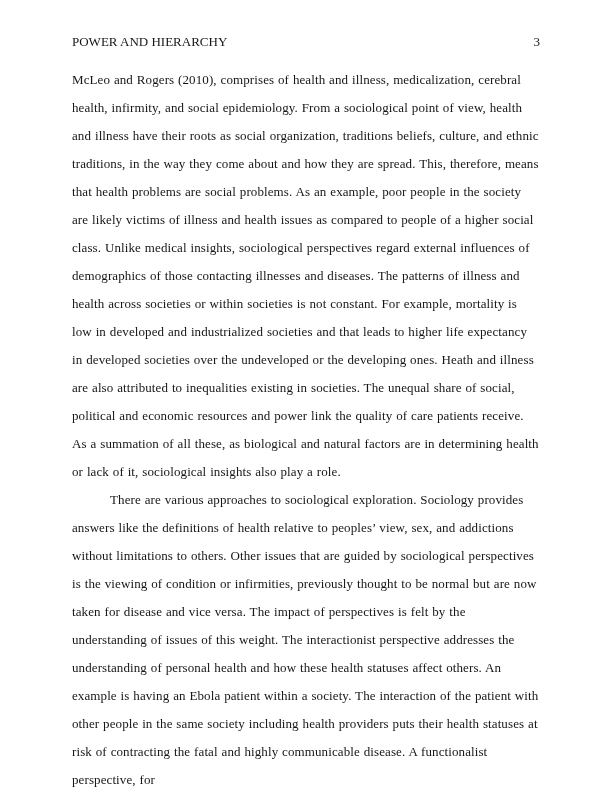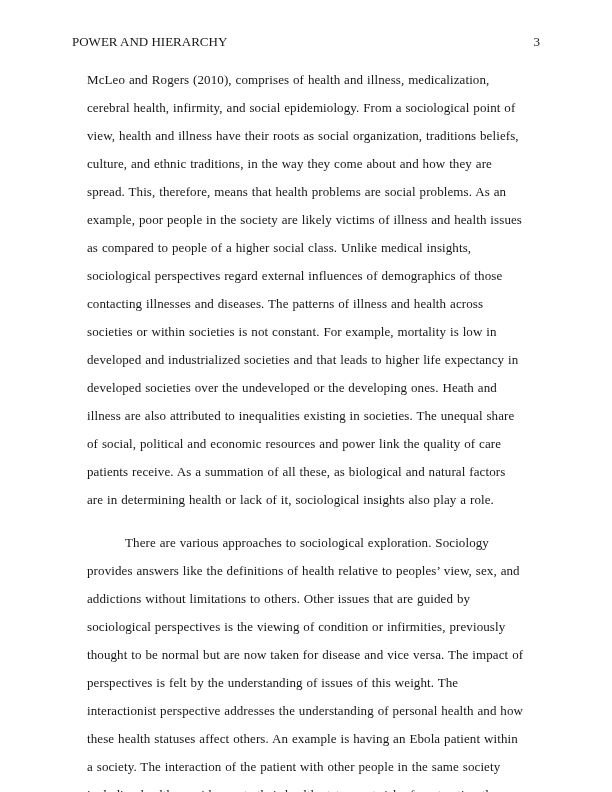--- a/index.html
+++ b/index.html
@@ -24,21 +24,21 @@
       align-items: baseline;
       font-size: 13px;
       line-height: 16px;
       margin-bottom: 16px;
       text-align: right;
     }
     .page-body {
       font-size: 13px;
     }
     .para {
-      margin: 15px;
+      margin: 0;
       line-height: 28px;
       letter-spacing: 0.1px;
       word-spacing: 0.5px;
       text-align: left;
     }
     .para.indent {
       text-indent: 38px;
     }
   </style>
 </head>

